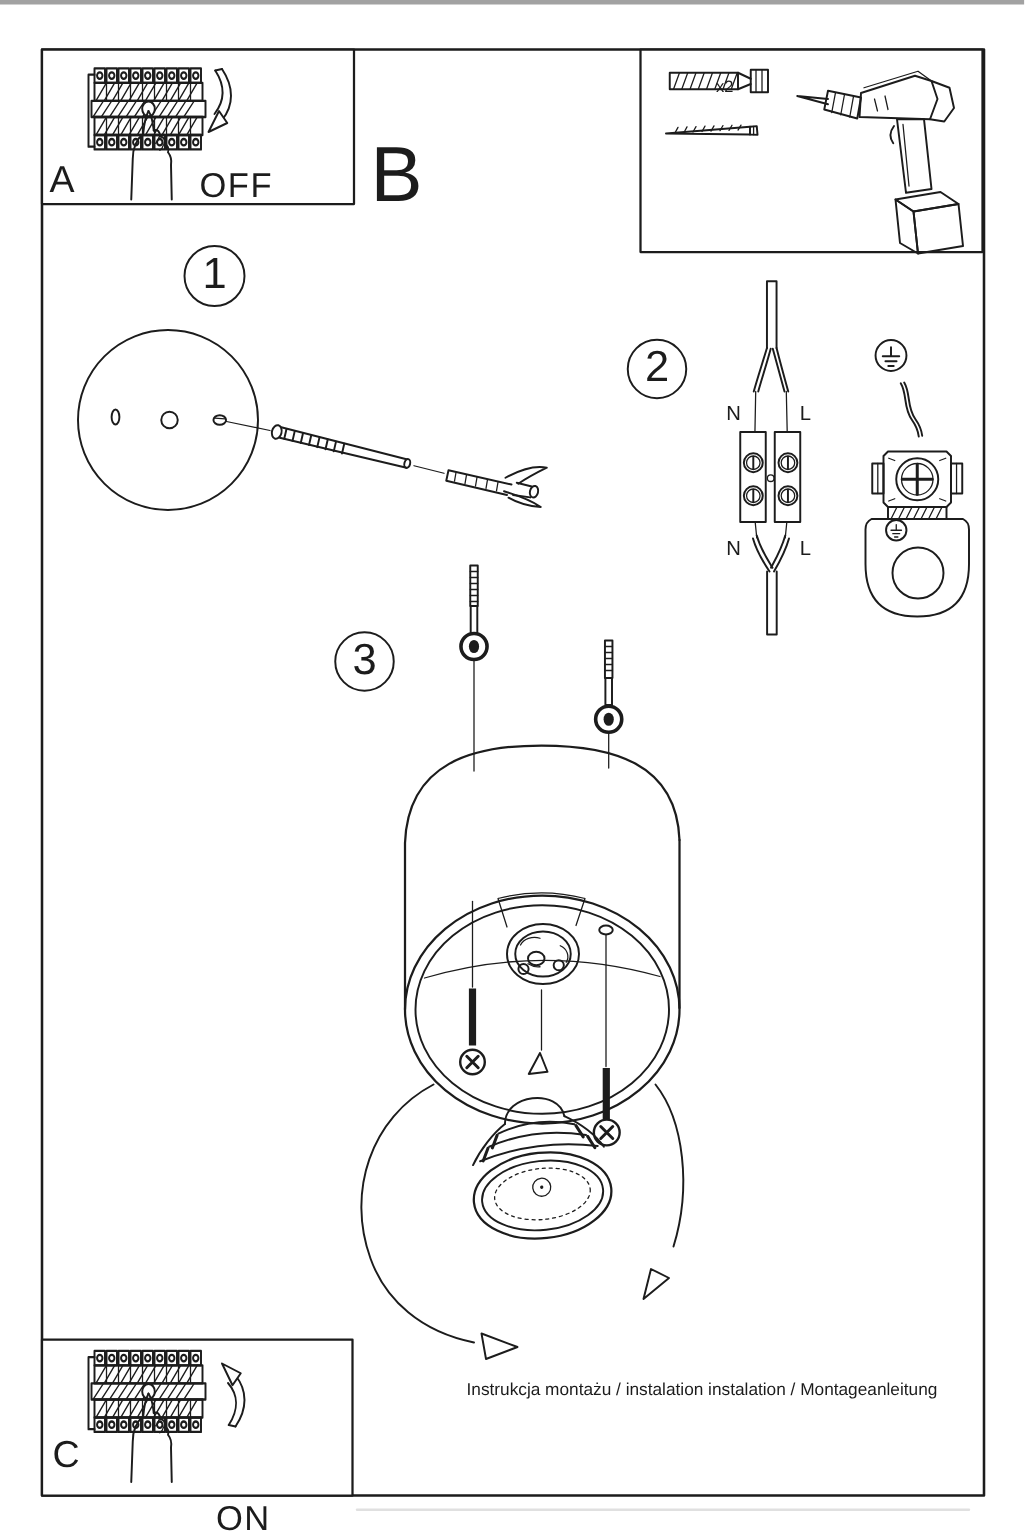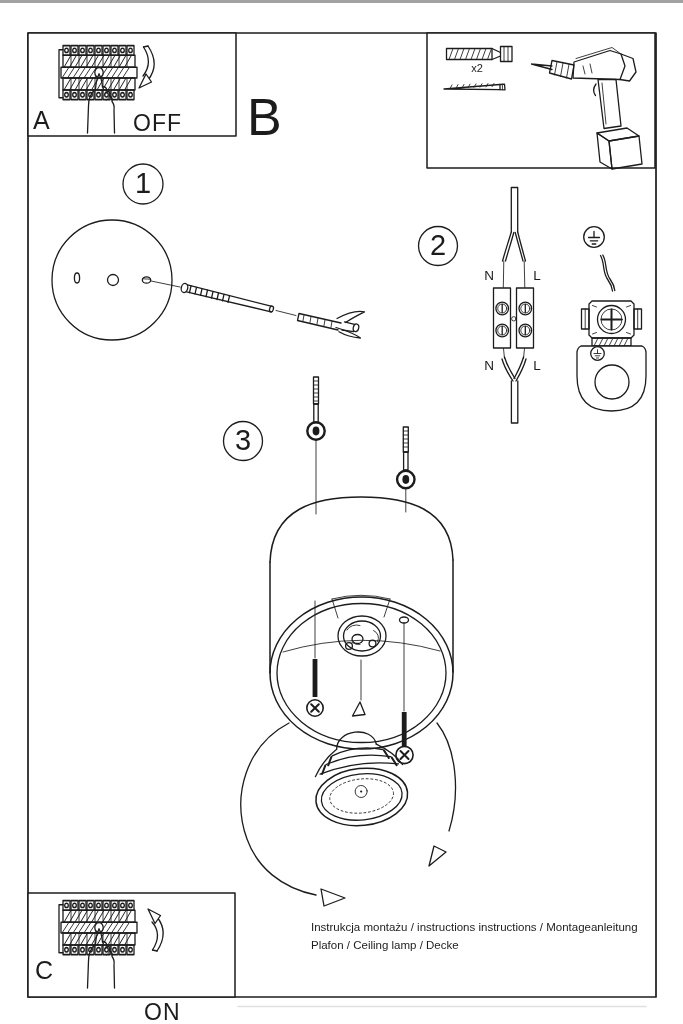--- a/index.html
+++ b/index.html
@@ -335,29 +335,28 @@
       </g>
     </g>
   </svg>
 
   <div class="txt sec-letter" style="left:33px;top:106px;">A</div>
   <div class="txt switch-word" style="left:133px;top:110px;">OFF</div>
   <div class="txt big-letter" style="left:247px;top:87px;">B</div>
   <div class="txt sec-letter" style="left:35px;top:956px;">C</div>
   <div class="txt switch-word" style="left:144px;top:953px;margin-top:46px;">ON</div>
 
-  <div class="txt qty" style="left:465px;top:62px;">x2</div>
+  <div class="txt qty" style="left:465px;top:52px;text-align:right;">x2</div>
 
   <div class="txt step-num" style="left:123px;top:167px;">1</div>
   <div class="txt step-num" style="left:418px;top:229px;">2</div>
   <div class="txt step-num" style="left:223px;top:424px;">3</div>
 
   <div class="txt wire-lab" style="left:481px;top:268px;">N</div>
   <div class="txt wire-lab" style="left:529px;top:268px;">L</div>
   <div class="txt wire-lab" style="left:481px;top:358px;">N</div>
   <div class="txt wire-lab" style="left:529px;top:358px;">L</div>
 
   <div class="txt footer" style="left:311px;top:919px;">
-    <div>Instrukcja montażu / instructions instructions / Montageanleitung</div>
-    <div>Plafon / Ceiling lamp / Decke</div>
+    <div>Instrukcja montażu / instalation instalation / Montageanleitung</div>
   </div>
 
 </div>
 
 </body></html>

